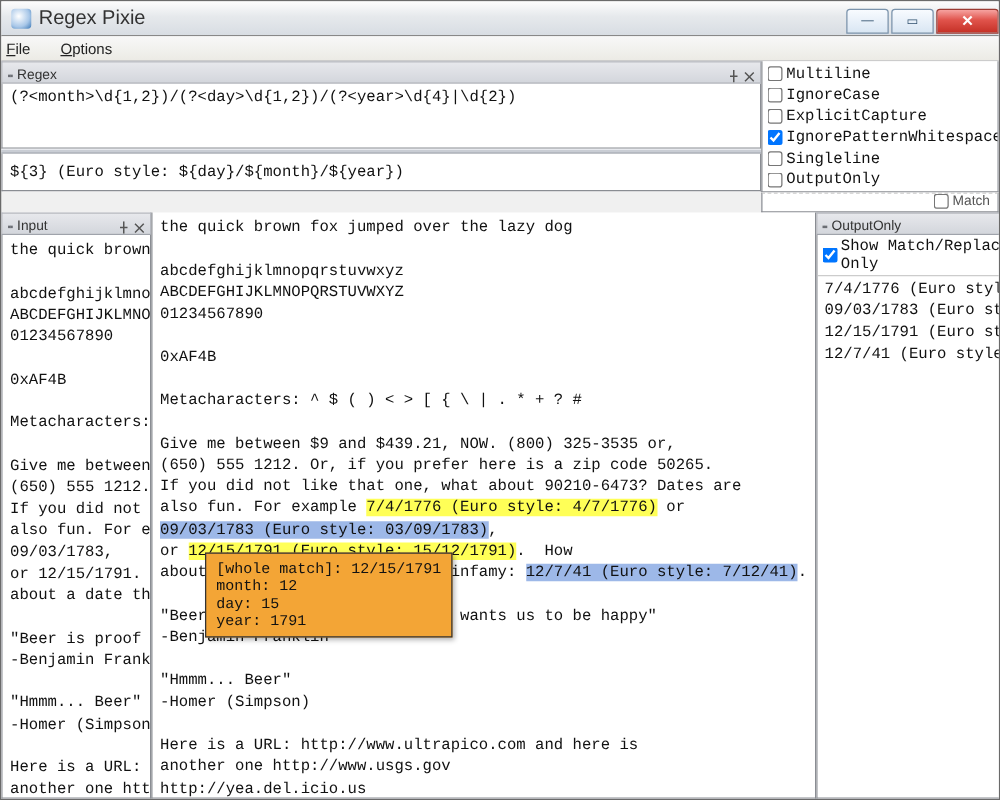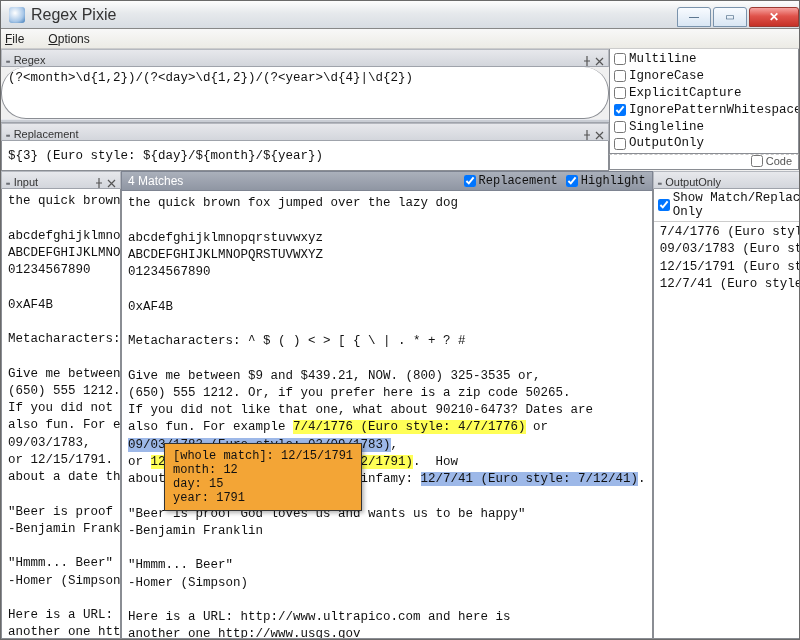--- a/index.html
+++ b/index.html
@@ -20,21 +20,21 @@
   .panel-header{ background:linear-gradient(#e7e8ec,#d3d6dc); border:1px solid #b5b8bf; border-bottom:1px solid #9fa3ab; height:18px; padding:0 4px; display:flex; align-items:flex-end; justify-content:space-between; font-size:11px; color:#333;}
   .panel-header .grip{ font-size:8px; letter-spacing:-1px; color:#6b6e74; margin-right:4px;}
   .panel-header .right { display:flex; align-items:center; gap:3px;}
   .panel-header .pin { width:10px; height:10px; display:inline-block; }
   .panel-header .pin svg,.panel-header .x svg{ display:block;}
   .panel-body { background:#fff; border:1px solid #8a8d93; border-top:none; padding:4px 6px; font-family:Consolas,'Courier New',monospace; font-size:12.5px; color:#111; overflow:hidden;}
   
   .row-top { display:flex; }
   .col-left { flex:1; display:flex; flex-direction:column;}
   .col-right { width:190px; display:flex; flex-direction:column;}
-  .regex-body { height:52px;border-radius:25px; }
+  .regex-body { height:52px; }
   .replacement-body { height:30px; display:flex; align-items:center;}
   .options-body { height:105px; padding:2px 4px; line-height:1.35; font-family:Consolas,'Courier New',monospace; font-size:12.5px;}
   .opt{ display:flex; align-items:center; gap:3px;}
   .codebox { display:flex; align-items:center; gap:3px; padding:0 6px 2px 0; justify-content:flex-end; font-size:11px; color:#555; background:#fff; border:1px solid #8a8d93; border-top:1px dashed #ccc; border-bottom:1px solid #8a8d93;}
   
   .workarea{ flex:1; display:flex; min-height:0;}
   .input-col{ width:120px; display:flex; flex-direction:column; min-height:0;border-radius:14px;}
   .matches-col{ flex:1; display:flex; flex-direction:column; min-height:0; position:relative;}
   .output-col{ width:232px; display:flex; flex-direction:column; min-height:0;}
   .scroll-body{ flex:1; white-space:pre; overflow:hidden; line-height:1.38;}
@@ -82,35 +82,20 @@
             </span>
           <span class="x">
               <svg width="9" height="9">
                 <path d="M1 1l7 7M8 1l-7 7" stroke="#555" stroke-width="1.2"></path>
               </svg>
             </span>
         </span>
       </div>
       <div class="panel-body regex-body">(?&lt;month&gt;\d{1,2})/(?&lt;day&gt;\d{1,2})/(?&lt;year&gt;\d{4}|\d{2})</div>
       <div class="splitter"></div>
-      <div class="panel-header">
-        <span><span class="grip">▪▪</span><span>Replacement</span></span>
-        <span class="right">
-          <span class="pin">
-              <svg width="10" height="10">
-                <path d="M5 0v5M2 5h6M5 5v5" stroke="#555" stroke-width="1.2" fill="none"></path>
-              </svg>
-            </span>
-          <span class="x">
-              <svg width="9" height="9">
-                <path d="M1 1l7 7M8 1l-7 7" stroke="#555" stroke-width="1.2"></path>
-              </svg>
-            </span>
-        </span>
-      </div>
       <div class="panel-body replacement-body">${3} (Euro style: ${day}/${month}/${year})</div>
     </div>
     <div class="col-right">
       <div class="panel-body options-body">
         <div class="opt">
             <input type="checkbox" style="">
             <span>Multiline</span>
           </div>
         <div class="opt">
             <input type="checkbox" style="">
@@ -132,21 +117,21 @@
             <input type="checkbox" style="">
             <span>OutputOnly</span>
           </div>
         <div class="opt">
             <span>ECMAScript</span>
           </div>
 
       </div>
       <div class="codebox">
         <input type="checkbox" style="">
-        <span>Code</span>
+        <span>Match</span>
       </div>
     </div>
   </div>
 
   <div class="workarea">
 
     <div class="input-col">
       <div class="panel-header">
         <span><span class="grip">▪▪</span><span>Input</span></span>
         <span class="right">
@@ -191,33 +176,20 @@
 http://yea.del.ici
 
 Wise men do not qu
 
 127.0.0.1
 216.52.208.187
 259.22.33.44</div>
     </div>
 
     <div class="matches-col">
-      <div class="matches-header">
-        <span>4 Matches</span>
-        <span class="chks">
-          <label>
-              <input type="checkbox" checked="" style="">
-              <span>Replacement</span>
-            </label>
-          <label>
-              <input type="checkbox" checked="" style="">
-              <span>Highlight</span>
-            </label>
-        </span>
-      </div>
       <div class="panel-body scroll-body"><span>the quick brown fox jumped over the lazy dog
 
 abcdefghijklmnopqrstuvwxyz
 ABCDEFGHIJKLMNOPQRSTUVWXYZ
 01234567890
 
 0xAF4B
 
 Metacharacters: ^ $ ( ) &lt; &gt; [ { \ | . * + ? #
 

